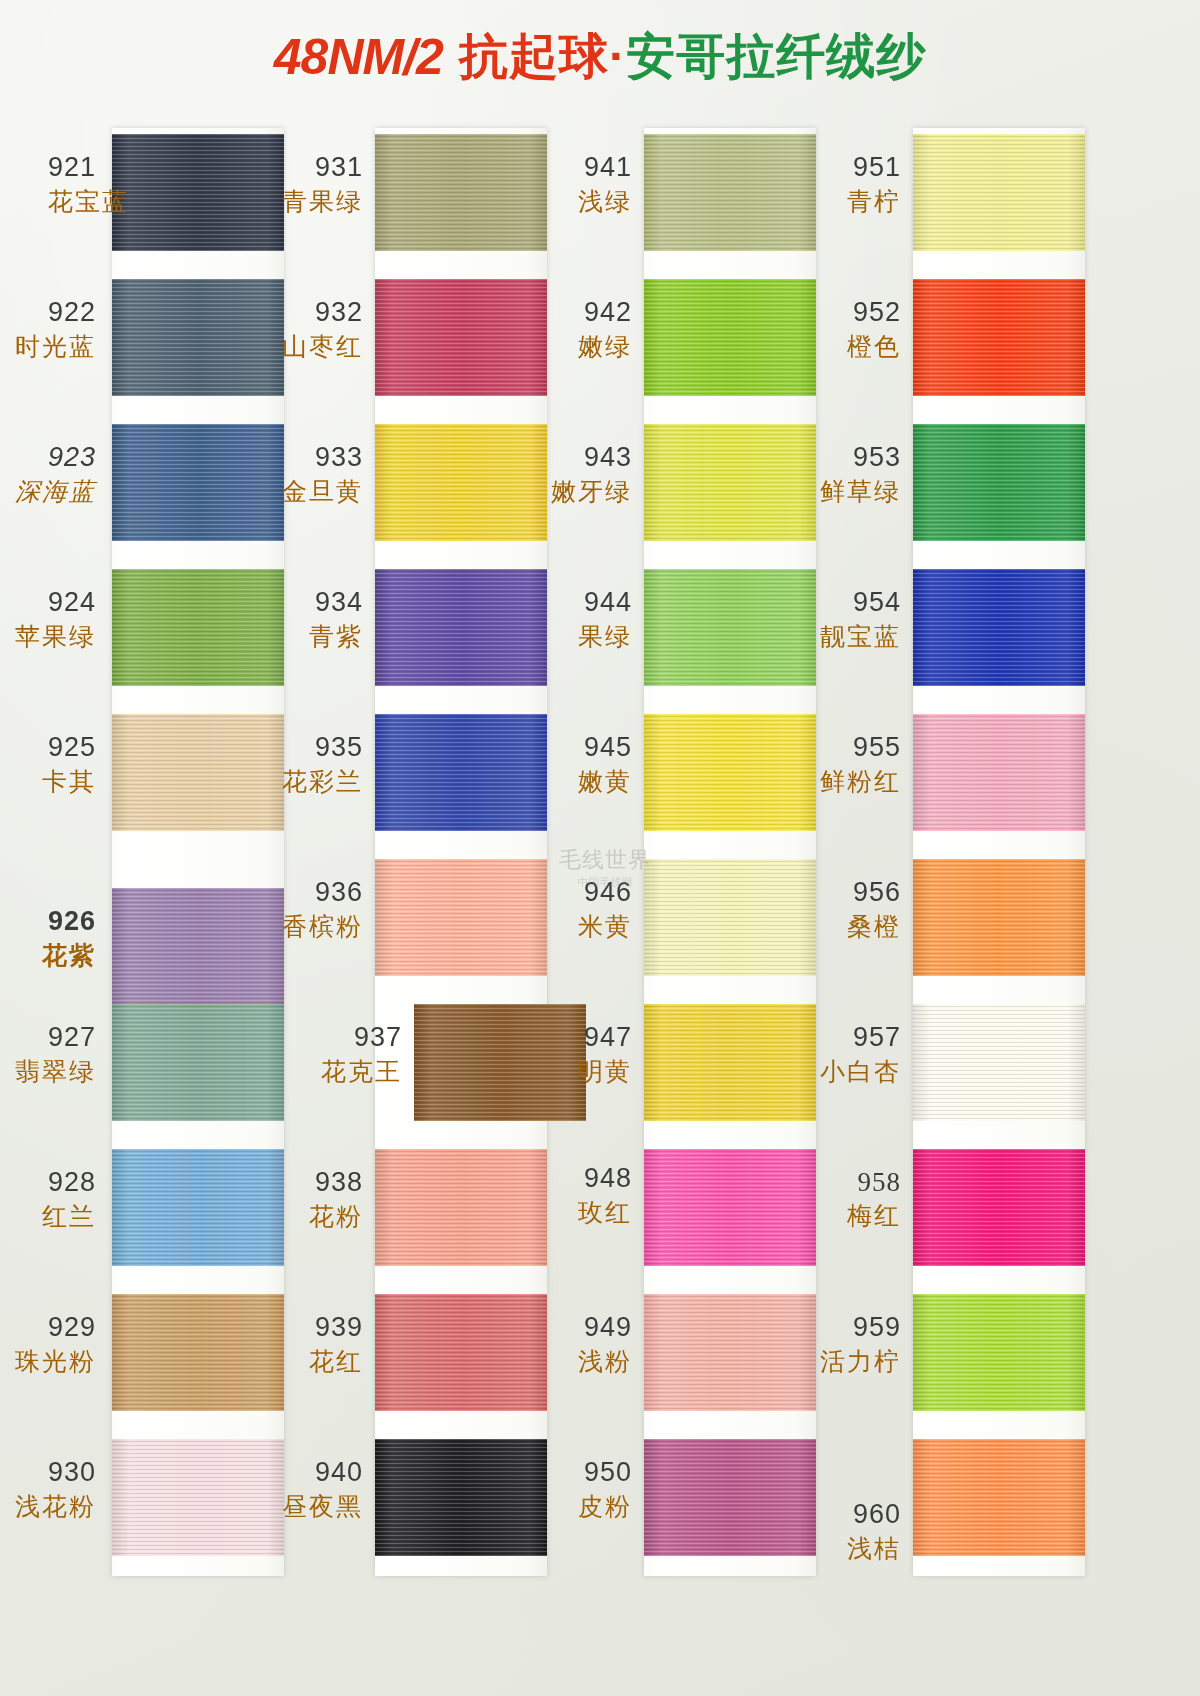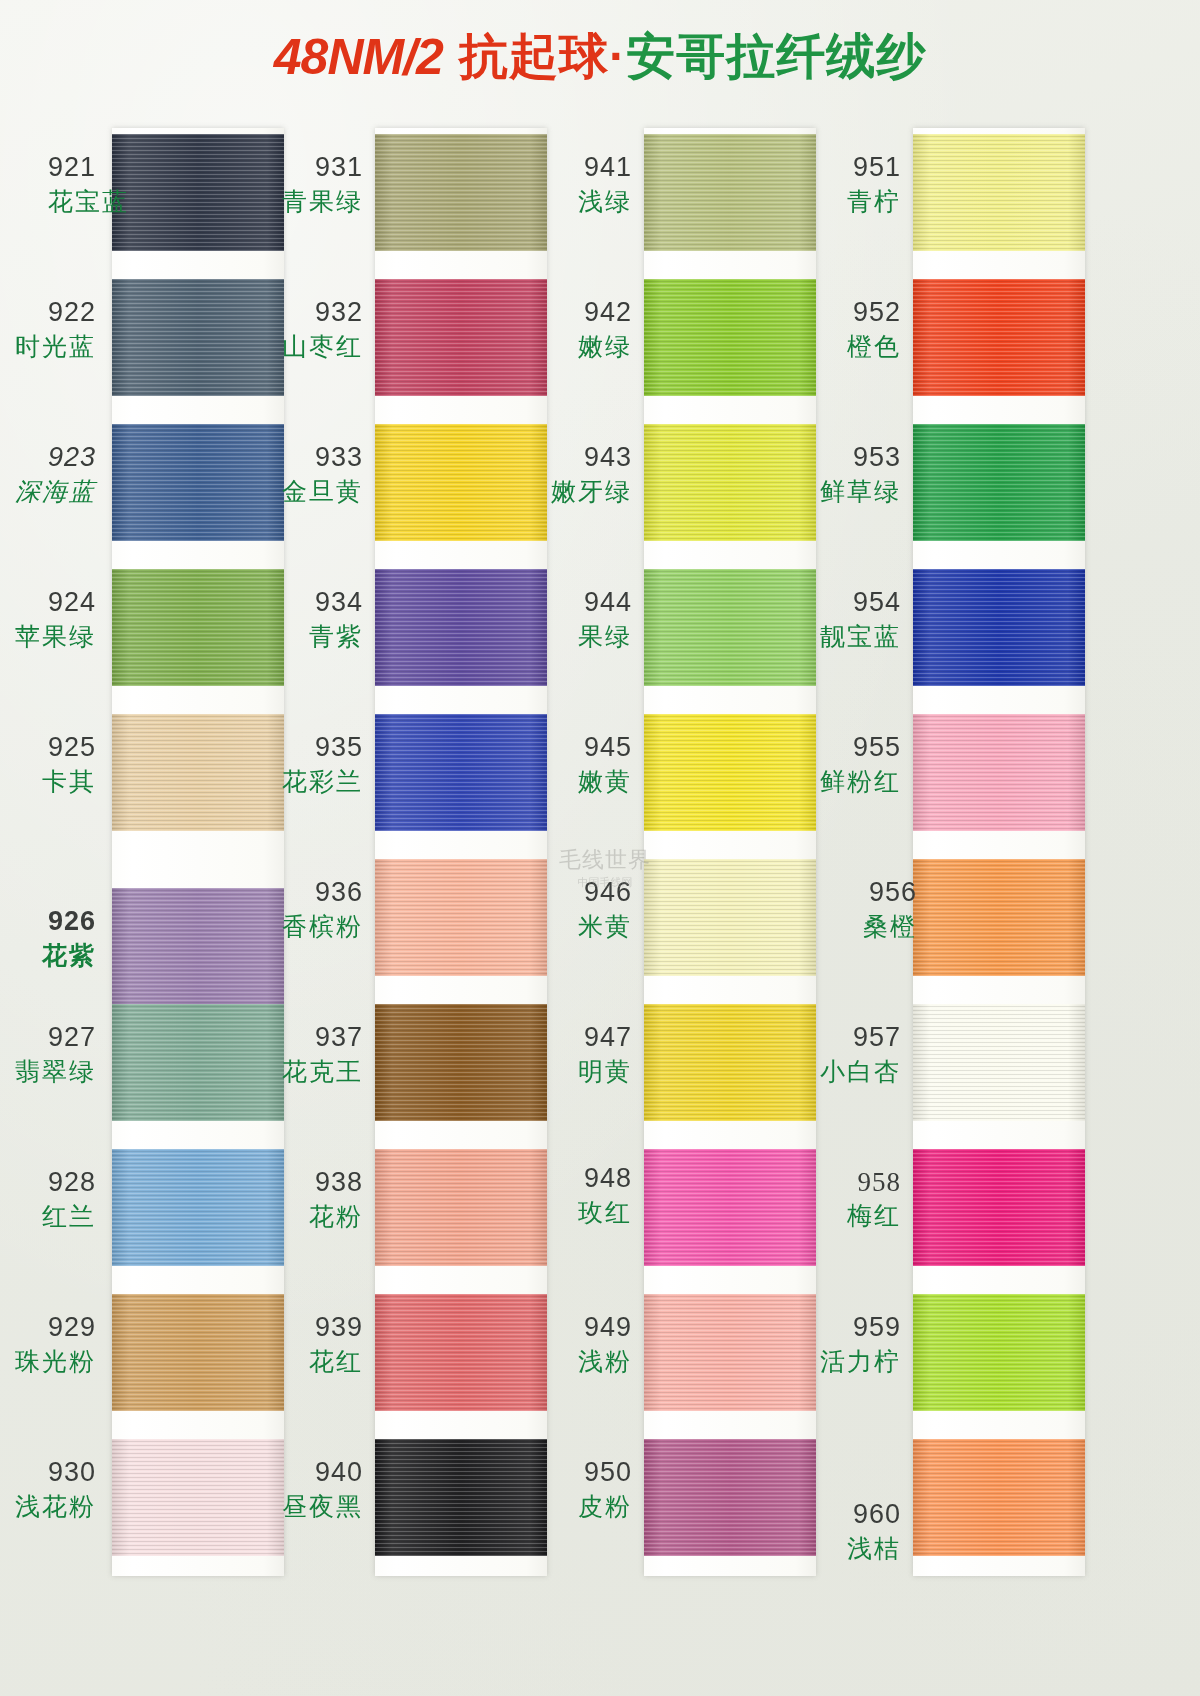--- a/index.html
+++ b/index.html
@@ -146,21 +146,21 @@
   .label .code {
     display: block;
     font-size: 27px;
     letter-spacing: 1px;
     color: #3a3d3b;
   }
   .label .name {
     display: block;
     font-size: 25px;
     letter-spacing: 2px;
-    color: #15803d;
+    color: #a16207;
   }
 
   .watermark {
     position: absolute;
     left: 540px;
     top: 725px;
     width: 130px;
     text-align: center;
     font-size: 22px;
     color: rgba(150,150,145,0.40);
@@ -299,21 +299,21 @@
             <span class="name">花彩兰</span>
           </div>
         </div>
         <div class="swatch-row" style="top: 725px;">
           <div class="swatch" style="background: rgb(248, 180, 154);"></div>
           <div class="label" style="top: 30px; left: 0px; width: 86px; text-align: right;">
             <span class="code">936</span>
             <span class="name">香槟粉</span>
           </div>
         </div>
-        <div class="swatch-row" style="top: 870px;">
+        <div class="swatch-row" style="top: 870px; margin-left: 39px;">
           <div class="swatch" style="background: rgb(138, 90, 34);"></div>
           <div class="label" style="top: 30px; left: 0px; width: 86px; text-align: right;">
             <span class="code">937</span>
             <span class="name">花克王</span>
           </div>
         </div>
         <div class="swatch-row" style="top: 1015px;">
           <div class="swatch" style="background: rgb(243, 165, 142);"></div>
           <div class="label" style="top: 30px; left: 0px; width: 86px; text-align: right;">
             <span class="code">938</span>
@@ -446,21 +446,21 @@
         </div>
         <div class="swatch-row" style="top: 580px;">
           <div class="swatch" style="background: rgb(249, 168, 189);"></div>
           <div class="label" style="top: 30px; left: 0px; width: 86px; text-align: right;">
             <span class="code">955</span>
             <span class="name">鲜粉红</span>
           </div>
         </div>
         <div class="swatch-row" style="top: 725px;">
           <div class="swatch" style="background: rgb(248, 154, 76);"></div>
-          <div class="label" style="top: 30px; left: 16px; width: 86px; text-align: right;">
+          <div class="label" style="top: 30px; left: 0px; width: 86px; text-align: right;">
             <span class="code">956</span>
             <span class="name">桑橙</span>
           </div>
         </div>
         <div class="swatch-row" style="top: 870px;">
           <div class="swatch" style="background: rgb(251, 251, 239);"></div>
           <div class="label" style="top: 30px; left: 0px; width: 86px; text-align: right;">
             <span class="code">957</span>
             <span class="name">小白杏</span>
           </div>

